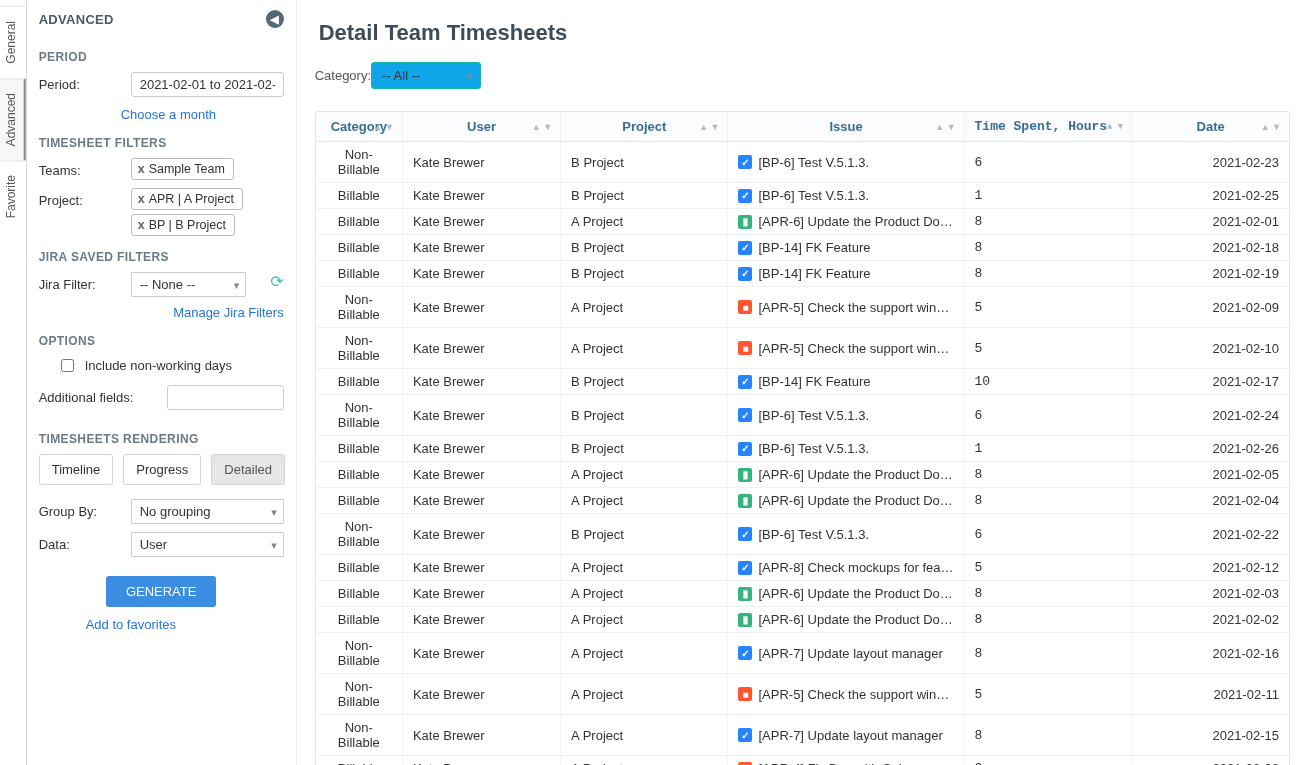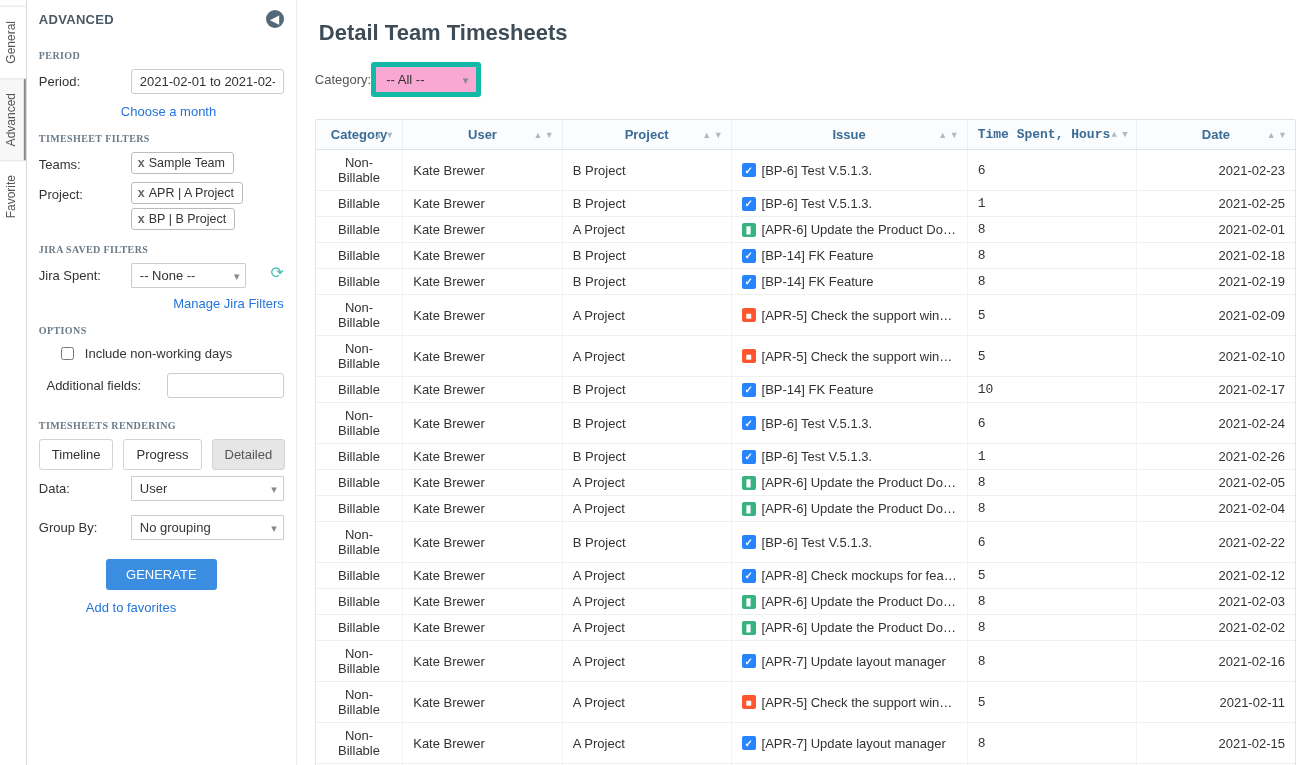--- a/index.html
+++ b/index.html
@@ -66,41 +66,40 @@
     border-radius: 50%;
     background: #546978;
     color: #fff;
     display: inline-flex;
     align-items: center;
     justify-content: center;
     font-size: 11px;
     cursor: pointer;
   }
   .section-title {
-    font-size: 10px;
+    font-size: 12px;
     color: #6a7a87;
     letter-spacing: .4px;
     margin: 14px 0 8px 0;
     font-weight: 600;
-    font-family: Liberation Serif, serif;
   }
   .form-row {
     display: flex;
     align-items: flex-start;
     gap: 18px;
     margin-bottom: 8px;
     flex-wrap: wrap;
   }
   .form-label {
     width: 74px;
     color: #333;
     font-size: 13px;
     padding-top: 5px;
   }
-  .form-label.wide { width: 110px; text-align: center; }
+  .form-label.wide { width: 110px; }
   .text-input {
     flex: 1 1 0;
     min-width: 0;
     border: 1px solid #ccc;
     border-radius: 3px;
     padding: 4px 8px;
     font-size: 13px;
     color: #333;
     background: #fff;
   }
@@ -201,41 +200,41 @@
     border-radius: 3px;
     font-size: 13px;
     cursor: pointer;
     font-weight: 500;
   }
   .btn-row { margin: 19px 0 10px 0; text-align: center; }
 
   
   .main {
     flex: 1 1 auto;
-    padding: 14px 18px 20px 18px;
+    padding: 14px 24px 20px 18px;
     overflow-x: auto;
   }
   .page-title {
     font-size: 22px;
     color: #3d4c57;
     font-weight: 600;
     margin: 6px 0 16px 4px;
   }
   .filter-bar {
     display: flex;
     align-items: center;
     margin-bottom: 22px;
   }
   .filter-bar .label { color: #555; font-size: 13px; }
   .cat-select {
-    border: 5px solid #14b8a6;
+    border: 1px solid #14b8a6;
     border-radius: 3px;
     padding: 5px 28px 5px 10px;
     font-size: 13px;
-    background: #f9a8d4;
+    background: #0ea5e9;
     position: relative;
     min-width: 110px;
     cursor: pointer;
   }
   .cat-select::after {
     content: "▾";
     position: absolute;
     right: 8px; top: 50%;
     transform: translateY(-50%);
     color: #888;
@@ -353,21 +352,21 @@
           <span class="chip">
             <span class="x">x</span>
             <span>BP | B Project</span>
           </span>
         </div>
     </div>
 
     
     <div class="section-title">JIRA SAVED FILTERS</div>
     <div class="form-row">
-      <div class="form-label">Jira Spent:</div>
+      <div class="form-label">Jira Filter:</div>
       <div class="select-box">-- None --</div>
       <span class="refresh-icon">⟳</span>
     </div>
     <span class="link link-right">Manage Jira Filters</span>
 
     
     <div class="section-title">OPTIONS</div>
     <div class="checkbox-row">
       <input type="checkbox" style="">
       <span>Include non-working days</span>
@@ -378,27 +377,27 @@
     </div>
 
     
     <div class="section-title" style="margin-top:22px">TIMESHEETS RENDERING</div>
     <div class="seg-btns" id="render-btns">
         <button class="seg-btn">Timeline</button>
         <button class="seg-btn">Progress</button>
         <button class="seg-btn active">Detailed</button>
       </div>
 
+    <div class="form-row" style="margin-top:14px">
+      <div class="form-label">Group By:</div>
+      <div class="select-box">No grouping</div>
+    </div>
     <div class="form-row">
       <div class="form-label">Data:</div>
       <div class="select-box">User</div>
-    </div>
-    <div class="form-row" style="margin-top:14px">
-      <div class="form-label">Group By:</div>
-      <div class="select-box">No grouping</div>
     </div>
 
     <div class="btn-row">
       <button class="primary-btn">GENERATE</button>
     </div>
     <span class="link">Add to favorites</span>
   </div>
 
   <div class="main">
     <div class="page-title">Detail Team Timesheets</div>

